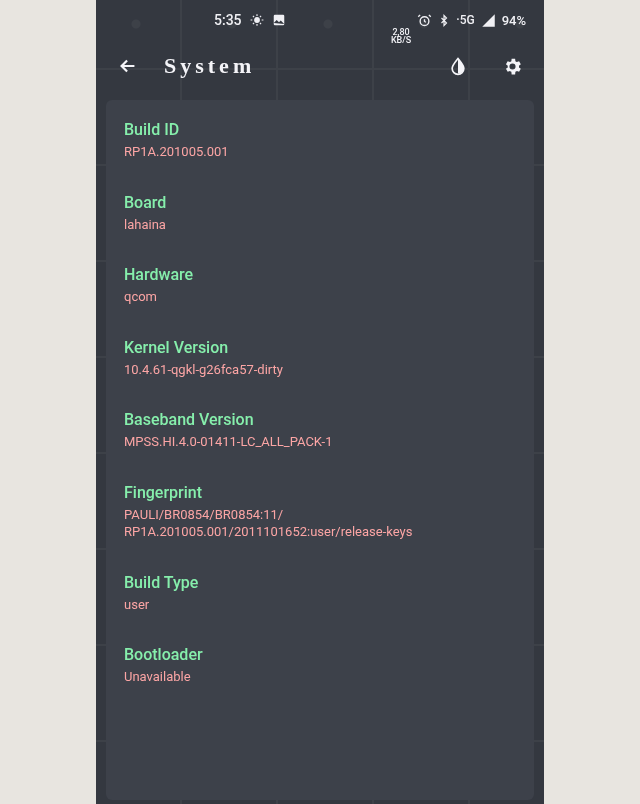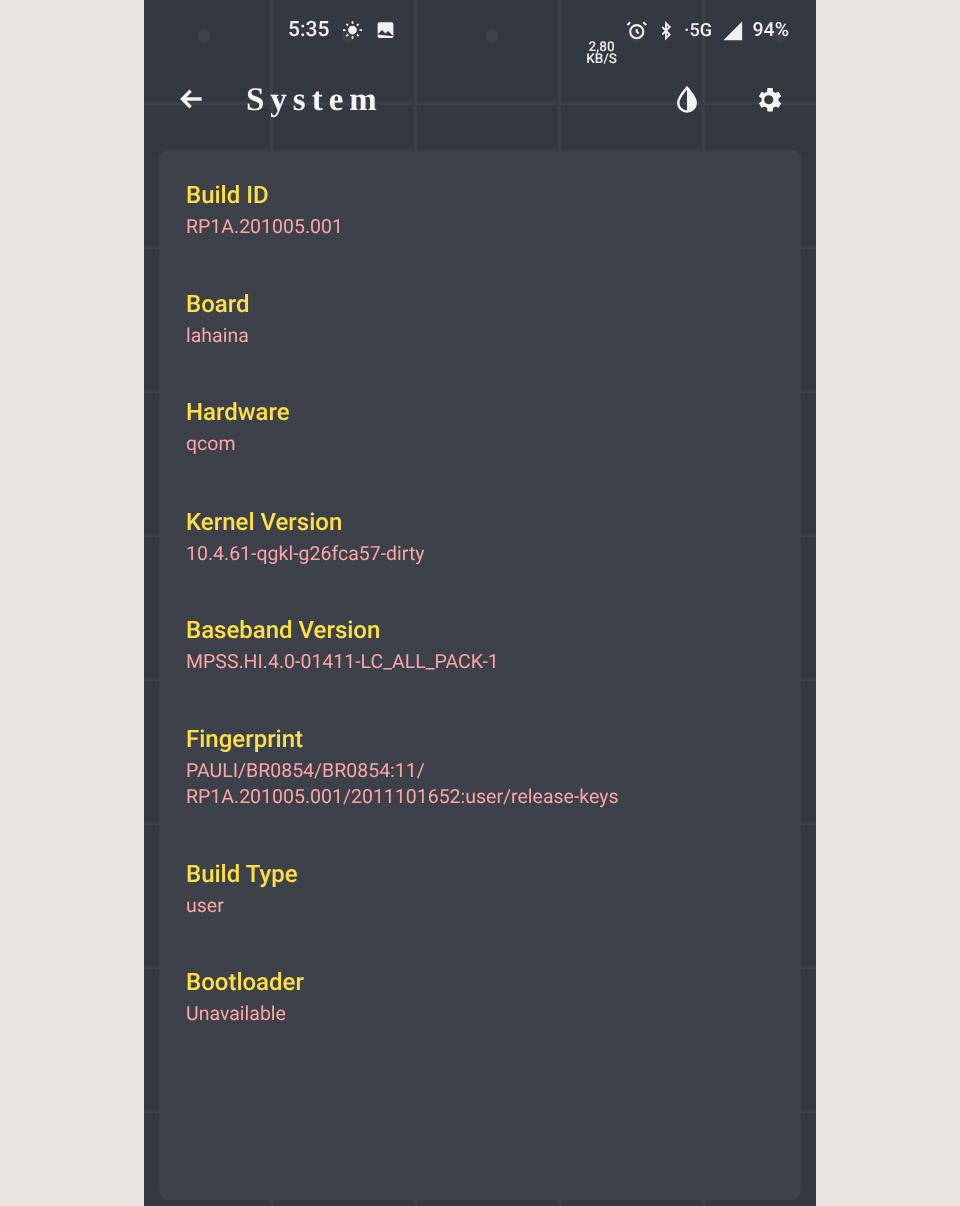--- a/index.html
+++ b/index.html
@@ -41,21 +41,21 @@
       position: relative;
       height: 40px;
       display: flex;
       align-items: center;
       justify-content: space-between;
       padding: 0 18px 0 18px;
       font-size: 14px;
       color: #f0f0f4;
       font-weight: 500;
     }
-    .status-left { display: flex; align-items: center; gap: 8px; margin-left: 78px; }
+    .status-left { display: flex; align-items: center; gap: 8px; margin-left: 100px; }
     .status-right { display: flex; align-items: center; gap: 6px; }
     .kbs { font-size: 9px; line-height: 0.9; text-align: center; margin-top: 32px; }
     .kbs span { display: block; }
     
     .appbar {
       position: relative;
       height: 52px;
       display: flex;
       align-items: center;
       padding: 0 14px;
@@ -67,21 +67,21 @@
     
     .content {
       position: relative;
       margin: 8px 10px 0 10px;
       background: #3d414a;
       border-radius: 6px;
       padding: 20px 18px 10px 18px;
       min-height: 700px;
     }
     .row { margin-bottom: 32px; }
-    .row .label { font-size: 16px; color: #fde047; font-weight: 500; margin-bottom: 4px; }
+    .row .label { font-size: 16px; color: #86efac; font-weight: 500; margin-bottom: 4px; }
     .row .value { font-size: 13px; color: #fca5a5; line-height: 1.35; word-break: break-all; }
     
     svg { display: block; }
   </style>
 </head>
 <body>
 
 <div class="phone-frame">
   <div class="wm"></div>
 

